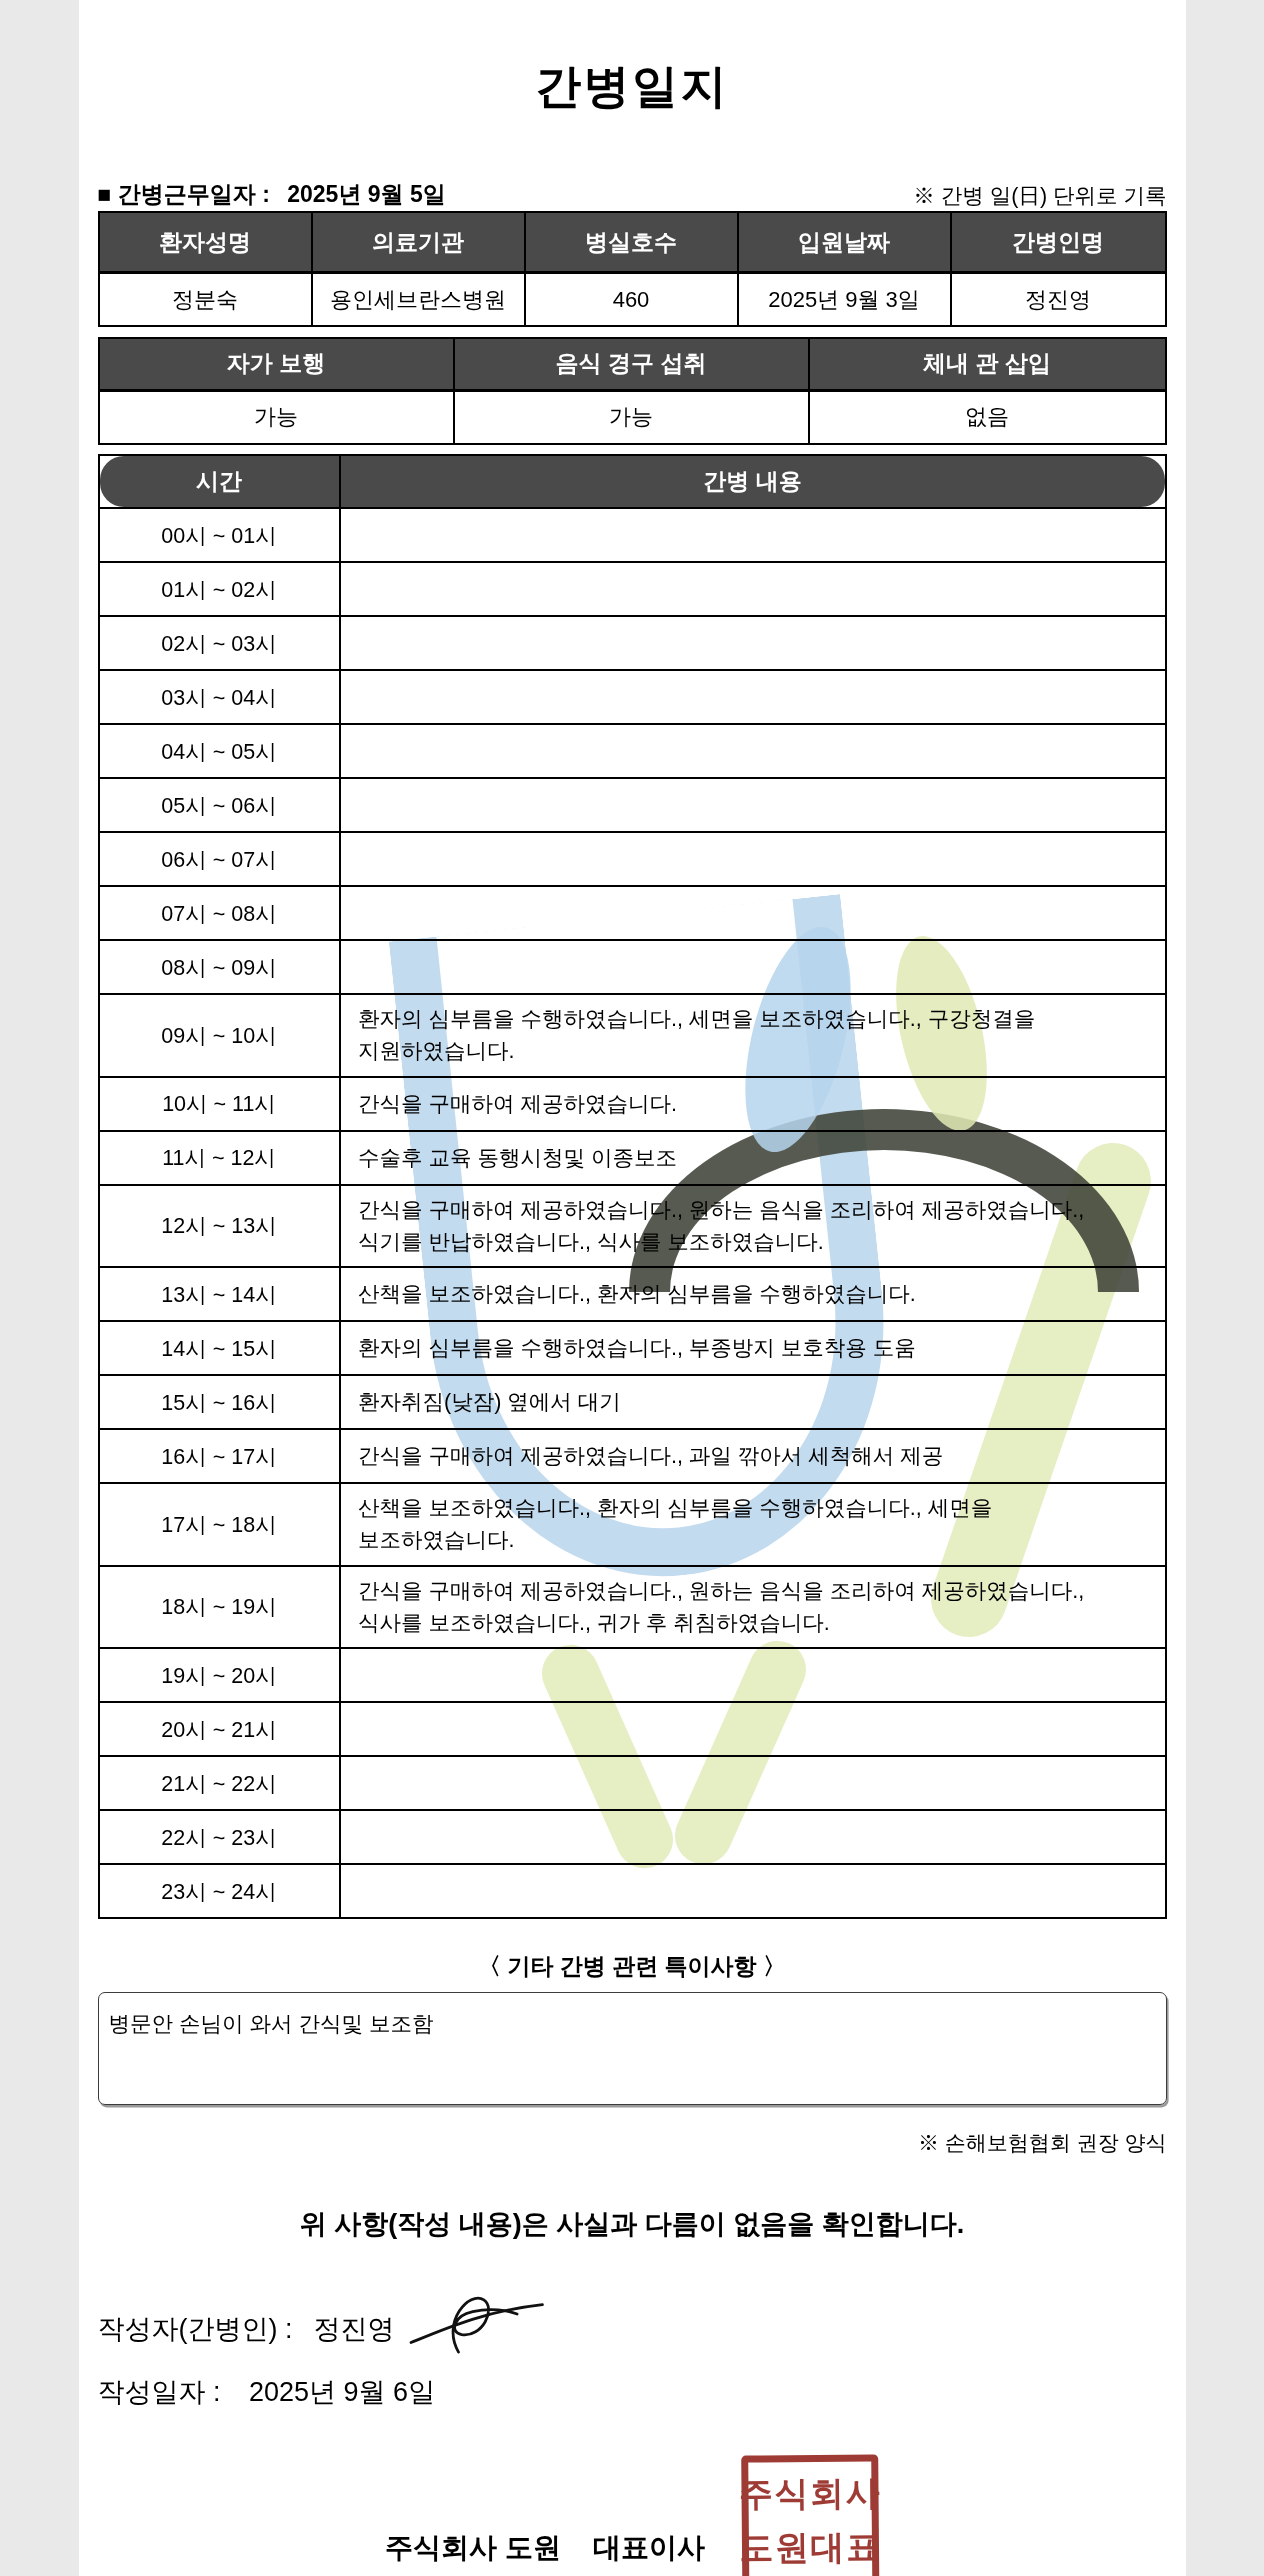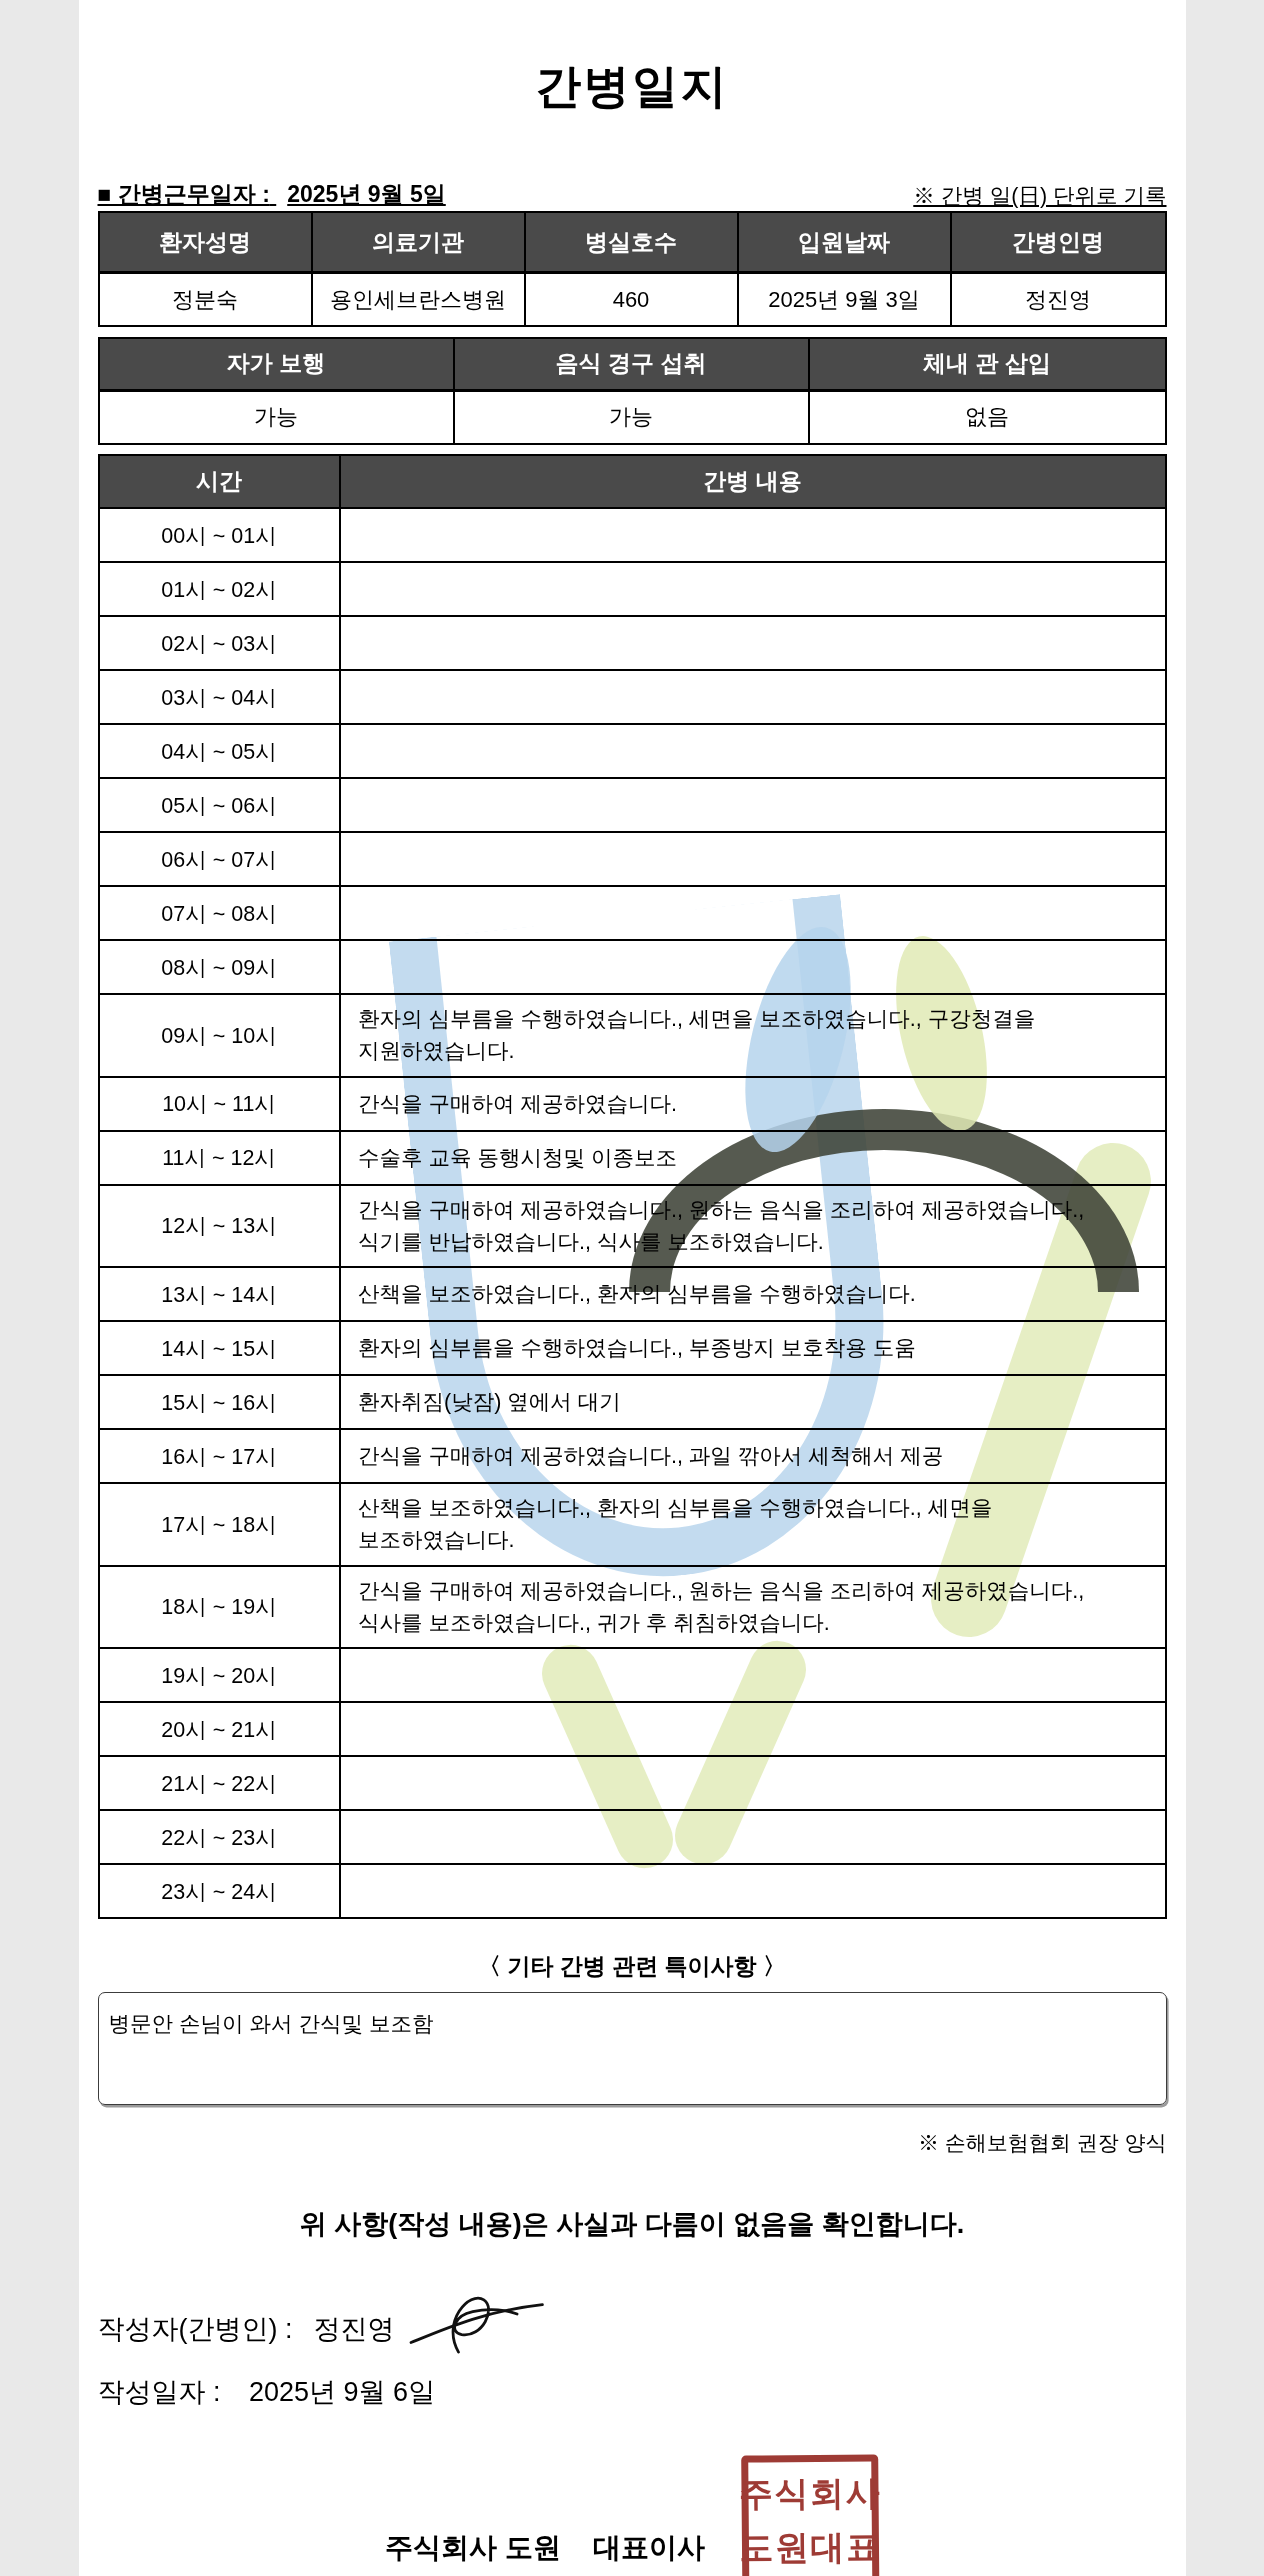--- a/index.html
+++ b/index.html
@@ -25,21 +25,21 @@
                transform:rotate(-6deg); opacity:.8; }
   .wm-green-band { left:924px; top:1131px; width:76px; height:518px; background:#e0eab5;
                    border-radius:48px; transform:rotate(19deg); opacity:.8; }
   .wm-green-v-left  { left:500px; top:1637px; width:57px; height:239px; background:#e0eab5;
                       border-radius:32px; transform:rotate(-24deg); opacity:.8; }
   .wm-green-v-right { left:633px; top:1633px; width:57px; height:239px; background:#e0eab5;
                       border-radius:32px; transform:rotate(24deg); opacity:.8; }
 
   
   .title { padding-top:56px; text-align:center; font-size:46px; font-weight:bold; letter-spacing:2.4px; }
-  .meta-row { display:flex; justify-content:space-between; align-items:flex-end; margin-top:61px;text-decoration:underline; }
+  .meta-row { display:flex; justify-content:space-between; align-items:flex-end; margin-top:61px; }
   .meta-left { font-size:23px; font-weight:bold; }
   .meta-left .val { font-weight:bold; margin-left:11px; }
   .meta-right { font-size:21.5px; }
 
   
   .grid-tbl { display:grid; border:2.4px solid #000; margin-top:1px; background:transparent; }
   .info-tbl   { grid-template-columns:repeat(5,1fr); grid-template-rows:61px 51px; }
   .status-tbl { grid-template-columns:repeat(3,1fr); grid-template-rows:53px 51px; margin-top:9.6px; }
   .hcell {
     background:#4a4a4a; color:#fff; font-weight:bold; font-size:23px;
@@ -52,21 +52,21 @@
     background:transparent; font-size:22px;
     display:flex; align-items:center; justify-content:center;
     border-right:2.4px solid #000;
   }
   .info-tbl .hcell:nth-child(5), .status-tbl .hcell:nth-child(3) { border-right:none; }
   .info-tbl .vcell:nth-child(10), .status-tbl .vcell:nth-child(6) { border-right:none; }
 
   
   .log-tbl { border:2.4px solid #000; margin-top:9.6px; background:transparent; }
   .log-head { display:grid; grid-template-columns:241px 1fr; height:51px;
-              background:#4a4a4a; color:#fff; font-weight:bold; font-size:23px; }
+              background:#4a4a4a; color:#fff; font-weight:bold; font-size:23px;border-radius:24px; }
   .log-head > div { display:flex; align-items:center; justify-content:center; }
   .log-head .t { border-right:2.4px solid #000; }
   .log-row { display:grid; grid-template-columns:241px 1fr; min-height:54px; border-top:2.4px solid #000; }
   .log-row .time {
     display:flex; align-items:center; justify-content:center;
     font-size:21.5px; border-right:2.4px solid #000; padding:8px 4.8px;
   }
   .log-row .note {
     display:flex; align-items:center; font-size:21.5px; line-height:1.5;
     padding:8px 17.5px; word-break:keep-all;

